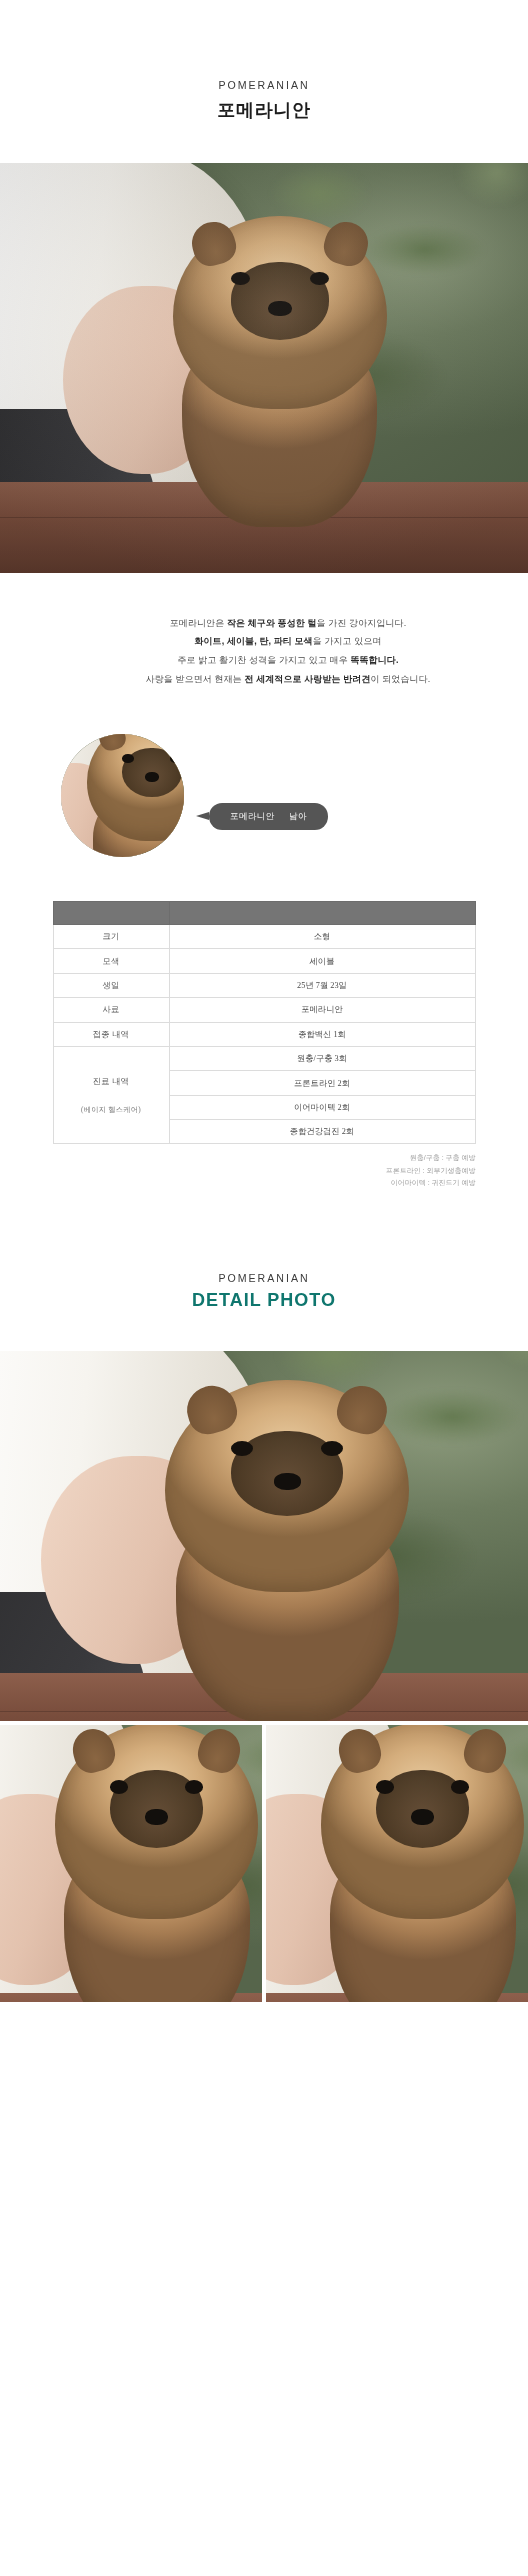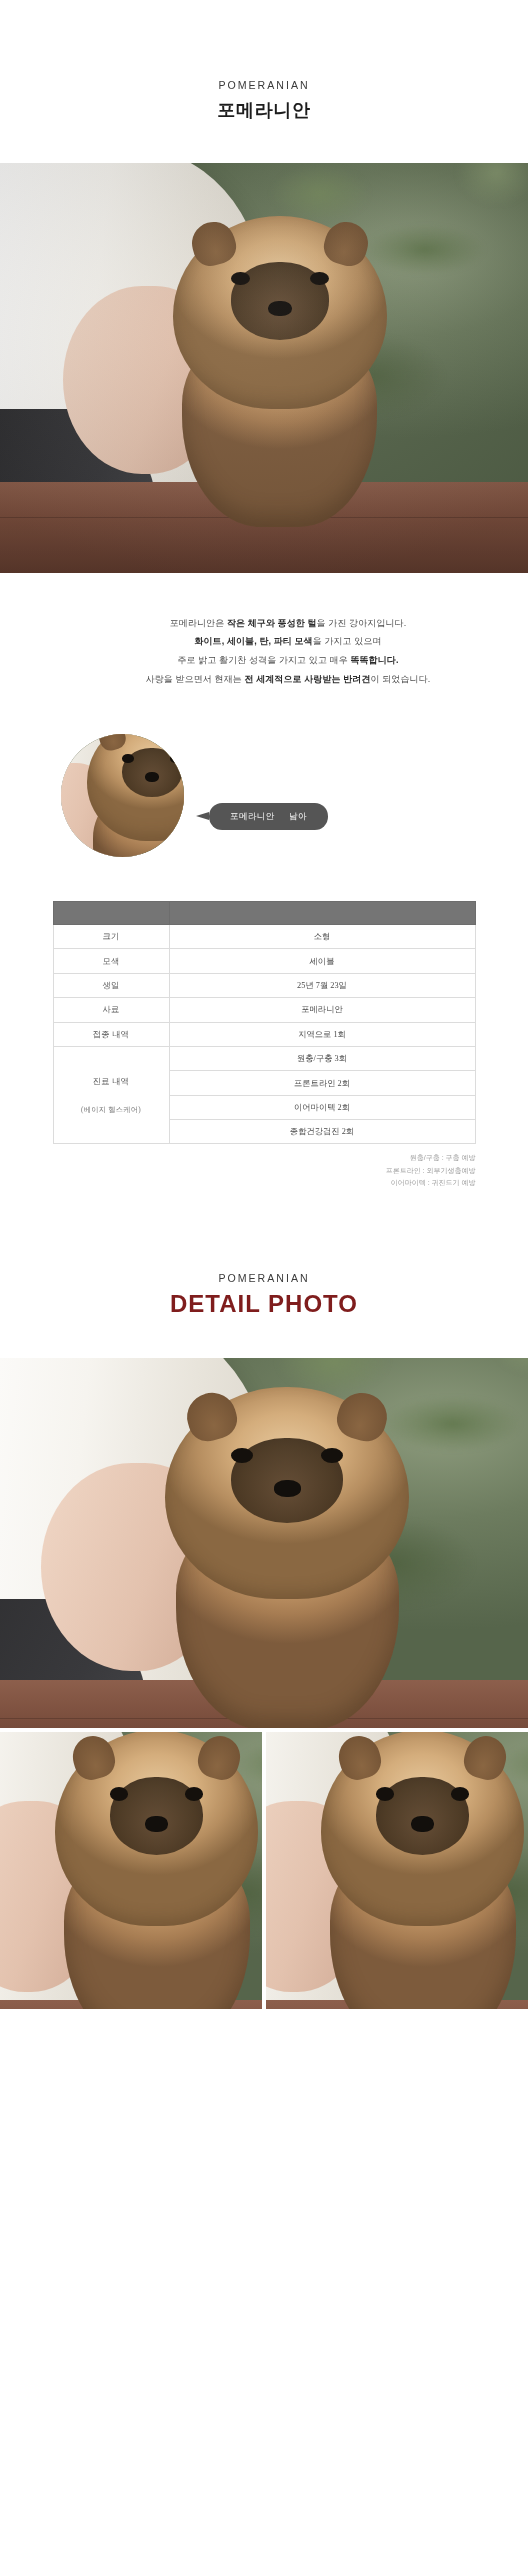--- a/index.html
+++ b/index.html
@@ -305,24 +305,24 @@
     margin-top: 83px;
     text-align: center;
   }
   .detail-eyebrow {
     font-size: 10.6px;
     letter-spacing: 2px;
     color: #3a3a3a;
     margin-bottom: 5.3px;
   }
   .detail-title {
-    font-size: 24px;
+    font-size: 18px;
     font-weight: 700;
     letter-spacing: 1px;
-    color: #7f1d1d;
+    color: #0f766e;
   }
 
   
   .detail-big {
     margin-top: 40px;
     width: 528px;
     height: 370px;
   }
   .detail-grid {
     margin-top: 4px;
@@ -442,21 +442,21 @@
         <tr>
           <td class="label">생일</td>
           <td>25년 7월 23일</td>
         </tr>
         <tr>
           <td class="label">사료</td>
           <td>포메라니안</td>
         </tr>
         <tr>
           <td class="label">접종 내역</td>
-          <td>지역으로 1회</td>
+          <td>종합백신 1회</td>
         </tr>
         <tr>
           <td class="label" rowspan="4">
             <span>진료 내역</span>
             <span class="sub">(베이지 헬스케어)</span>
           </td>
           <td>원충/구충 3회</td>
         </tr>
         <tr>
           <td>프론트라인 2회</td>

